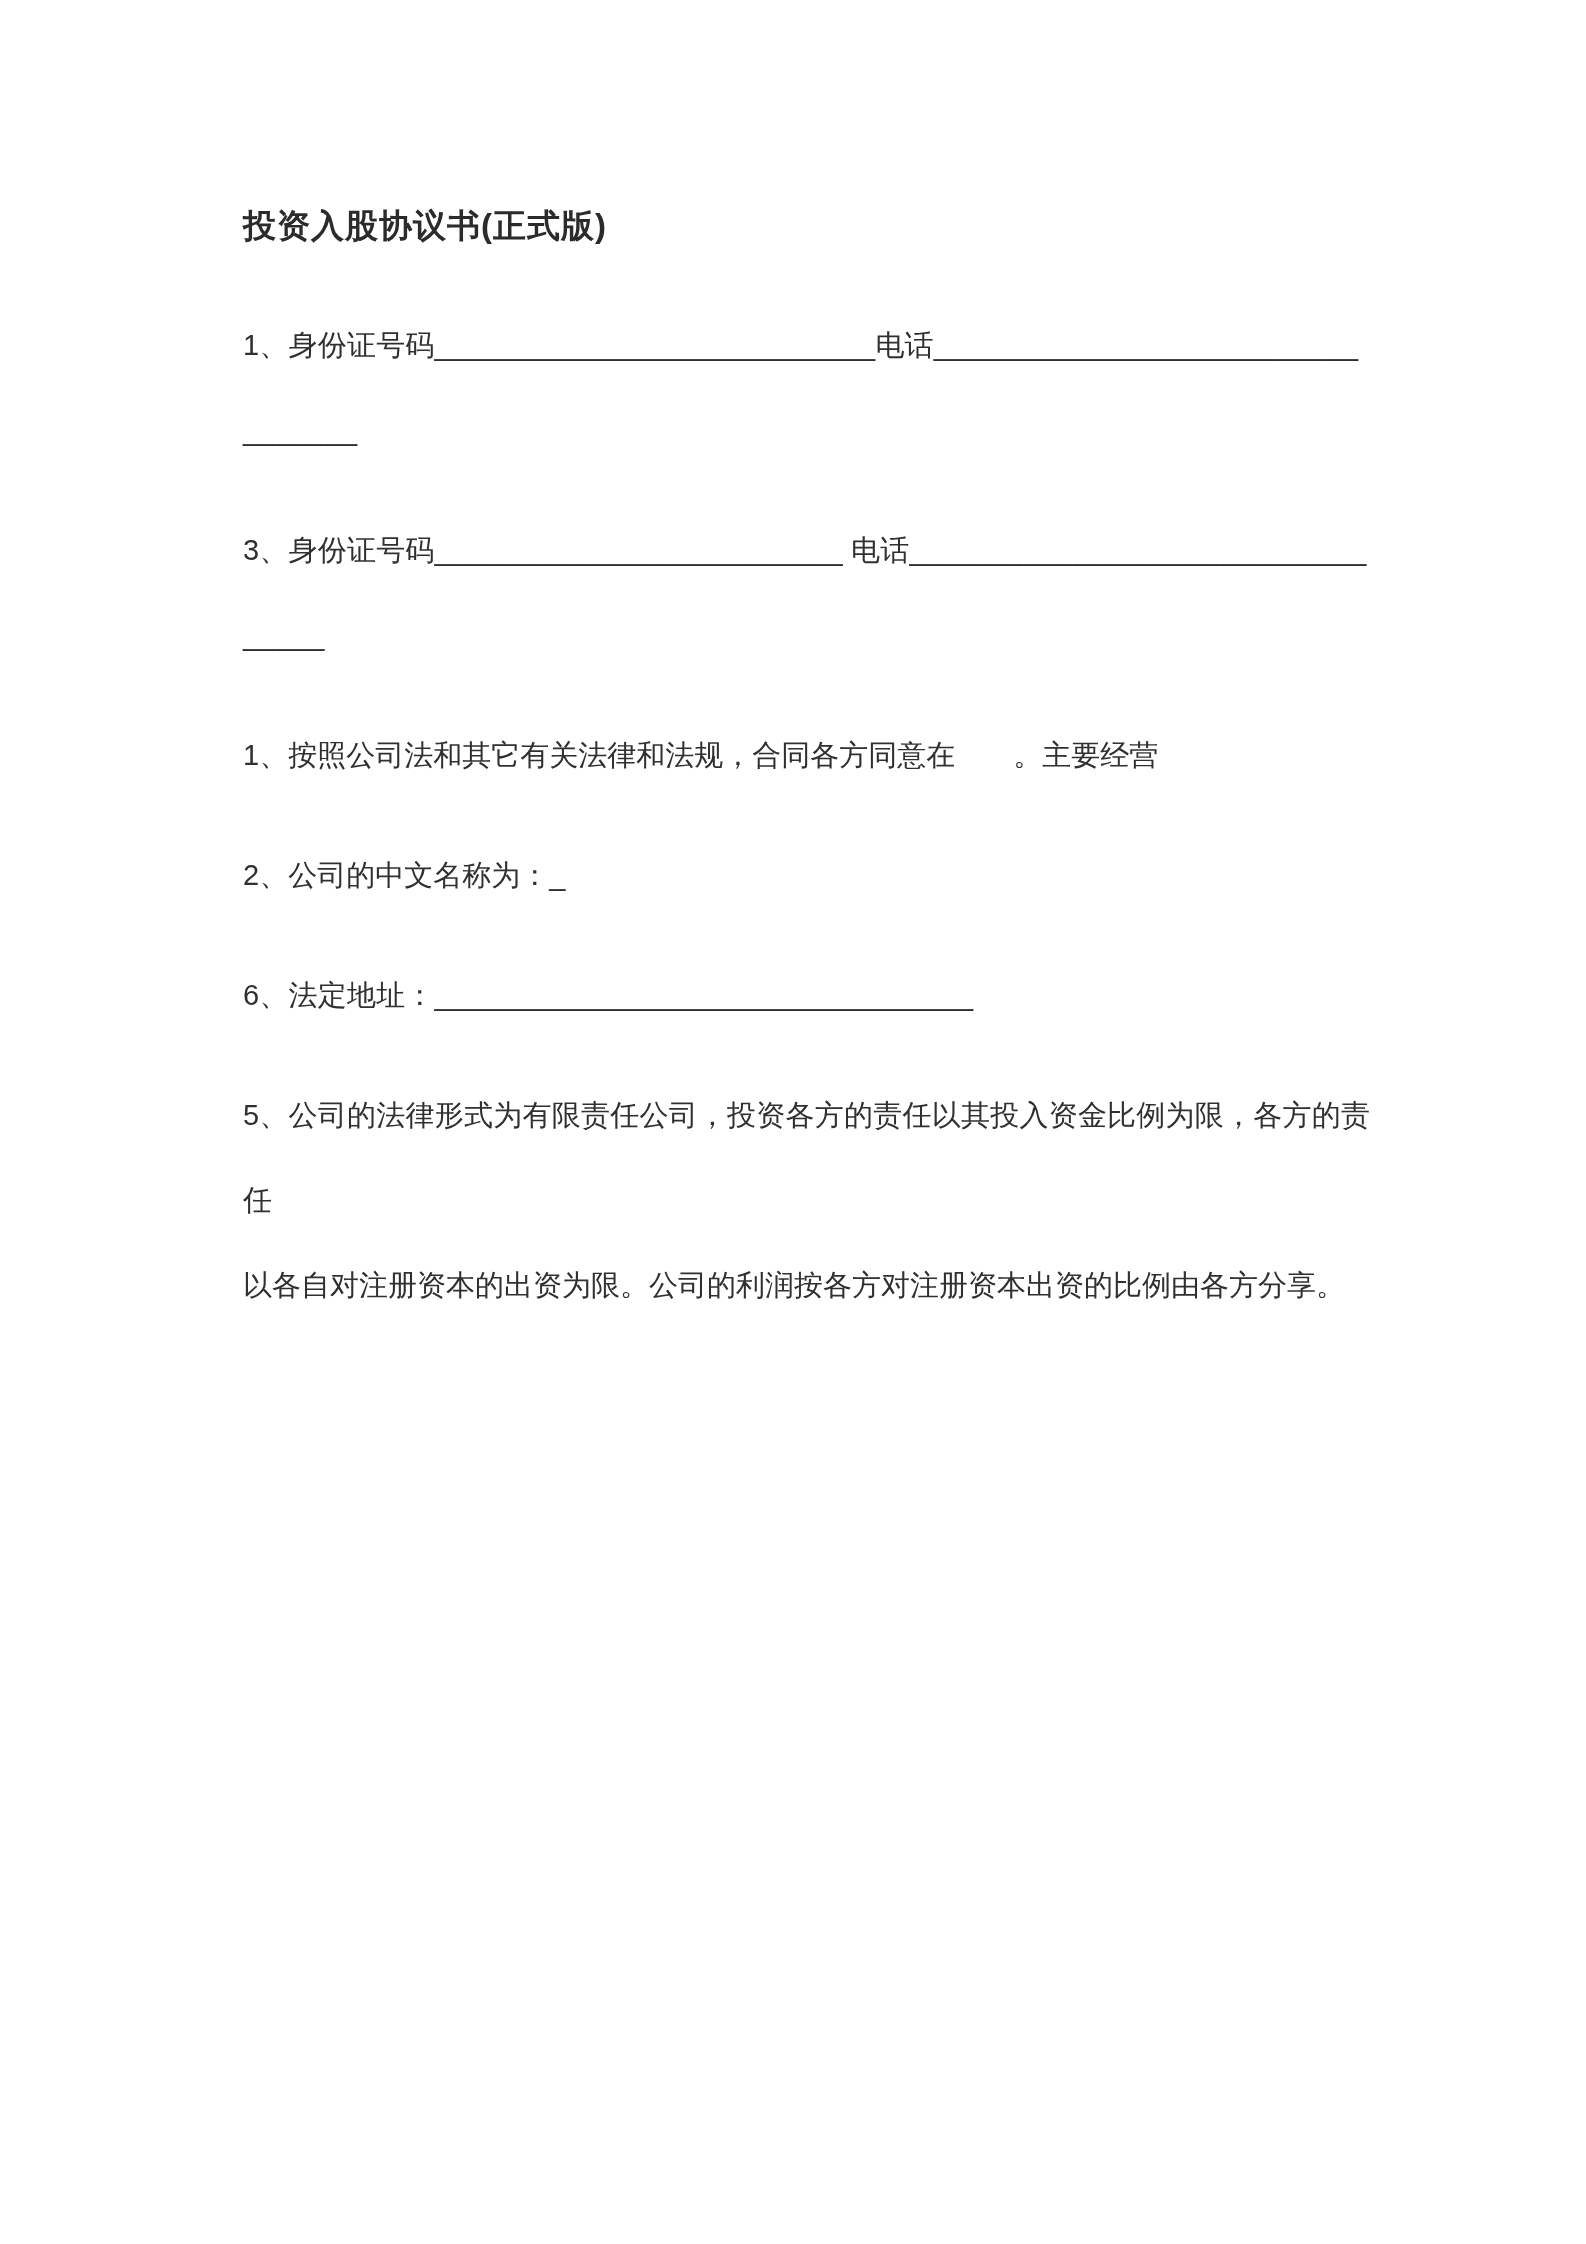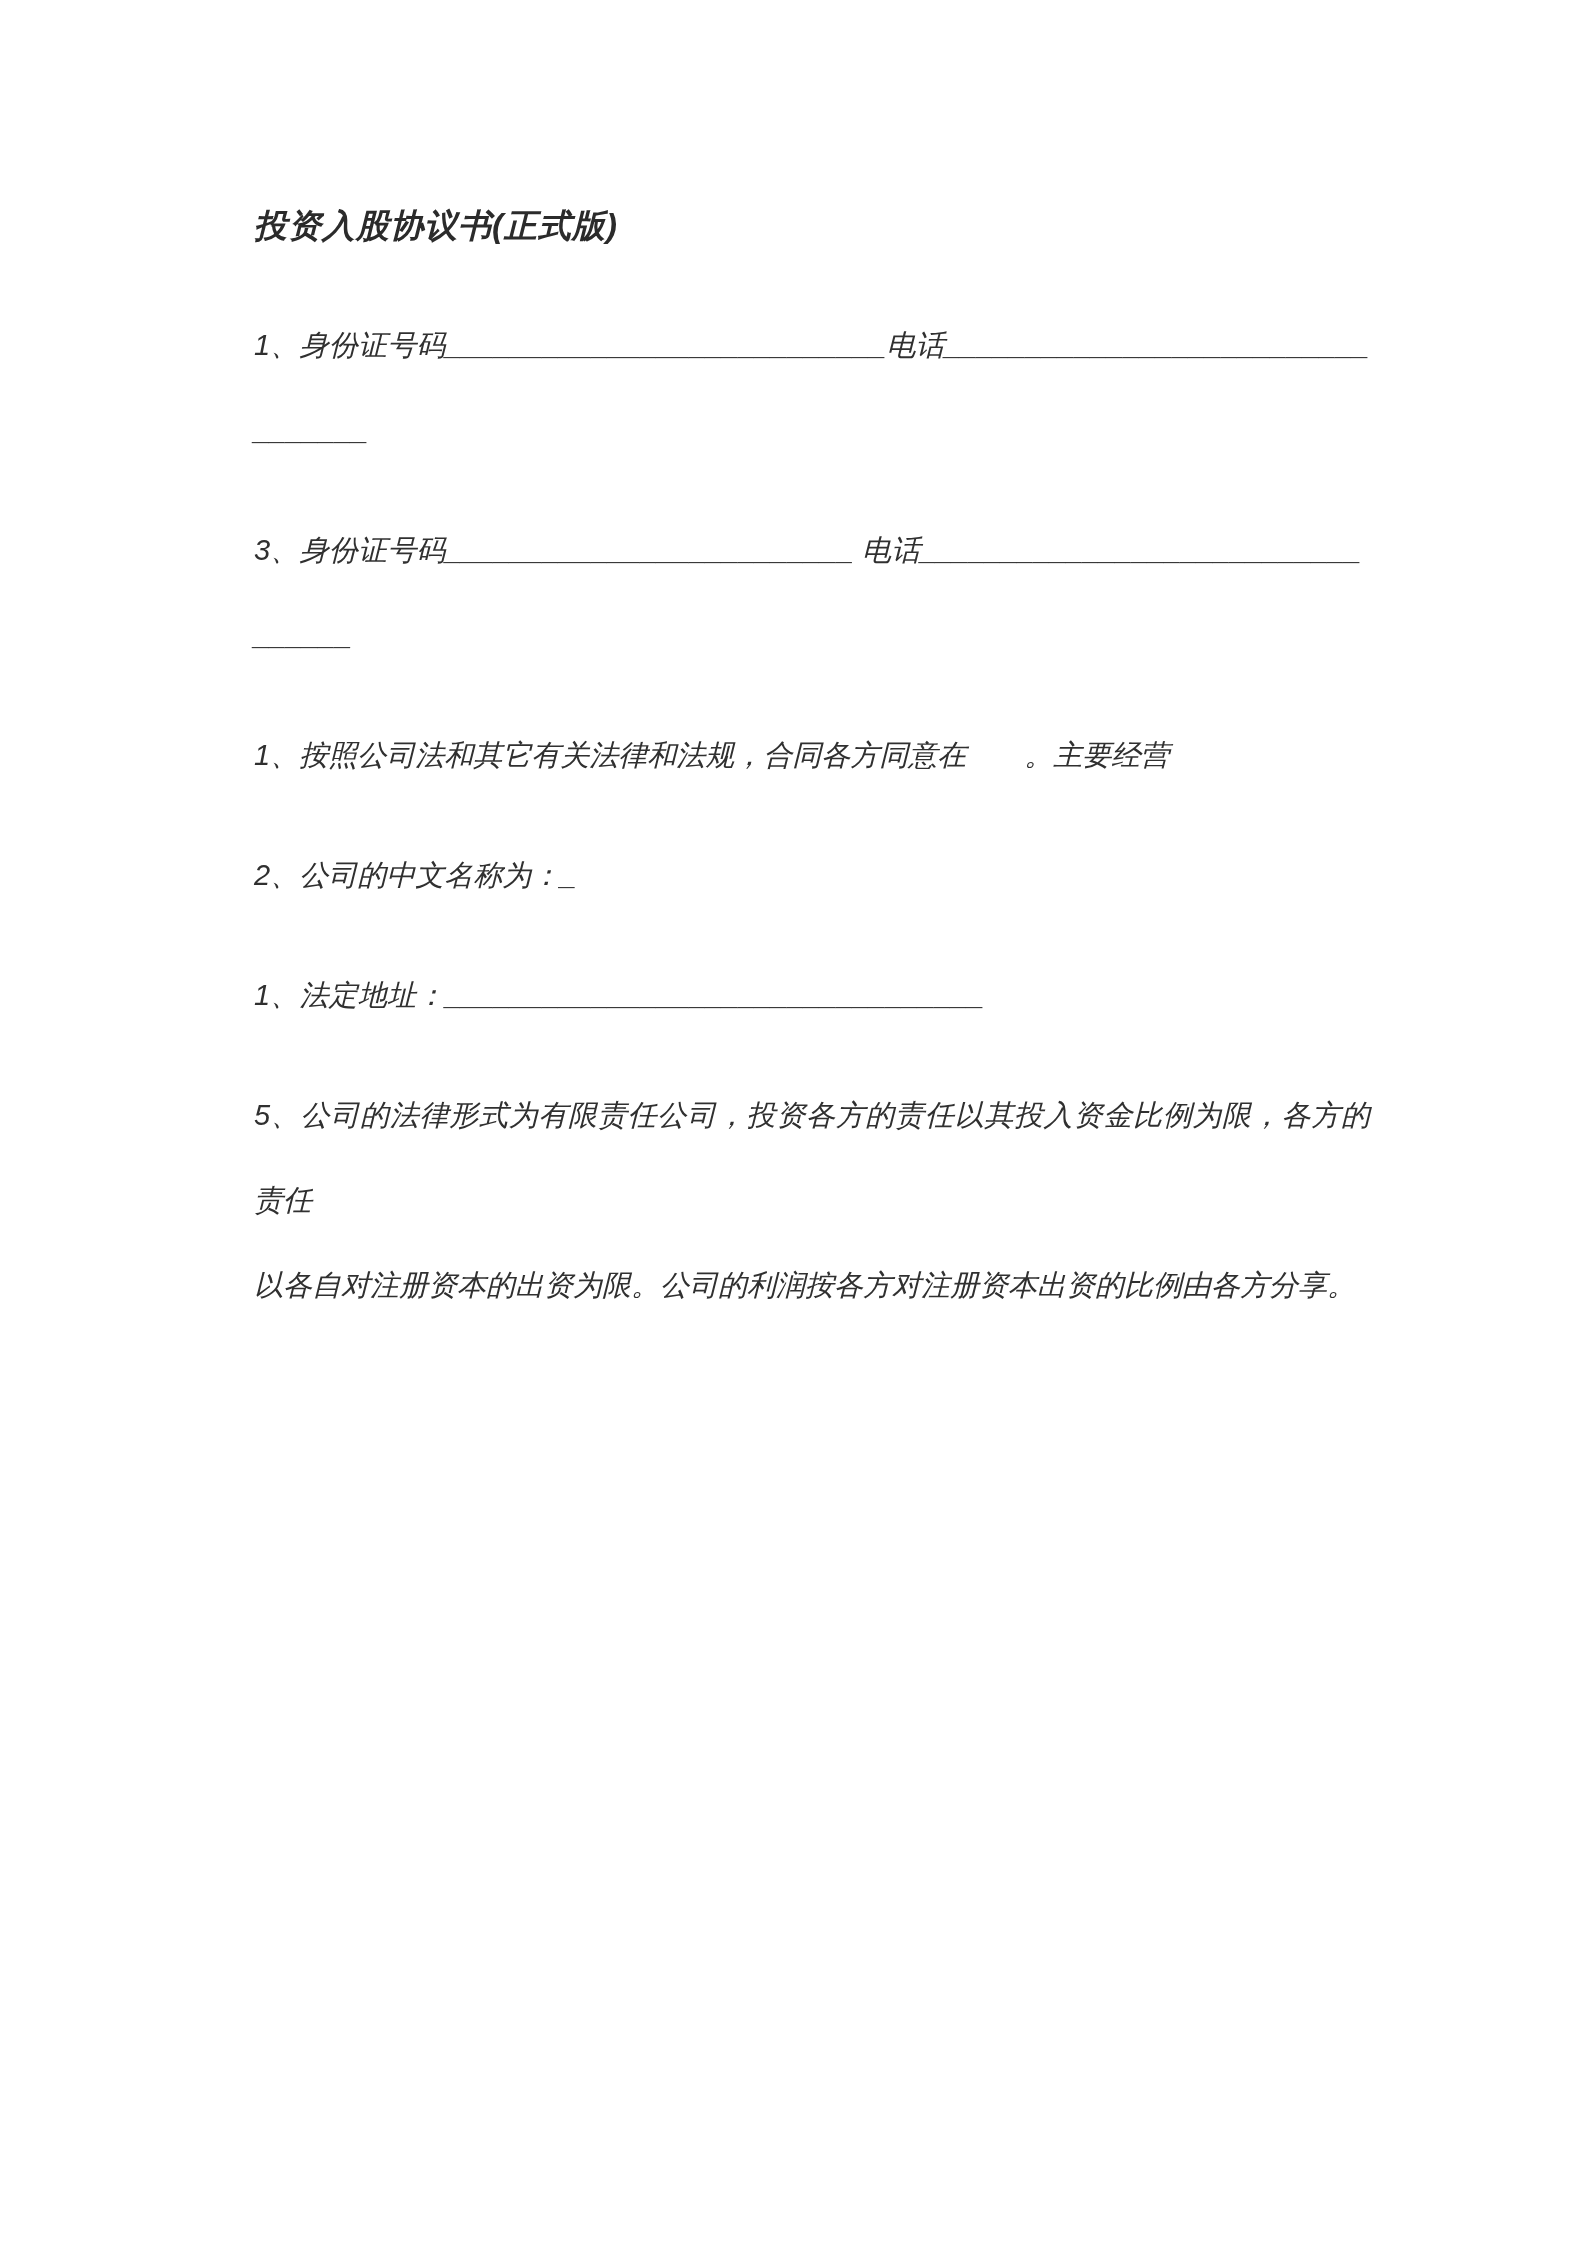--- a/index.html
+++ b/index.html
@@ -11,27 +11,26 @@
     position: relative;
     width: 1586px;
     min-height: 2244px;
     box-sizing: border-box;
     background: #ffffff;
     padding: 183px 216px 120px 238px;
     font-family: "Liberation Sans", "DejaVu Sans", sans-serif;
     color: #303030;
   }
   .blk {
-    margin: 0 0 35px 16px;
+    margin: 0 0 35px 5px;
     font-size: 29px;
     line-height: 85px;
     white-space: pre-wrap;
     word-break: break-all;
     color: #303030;
-    font-style: italic;
   }
   .doc-title {
     font-size: 33px;
     font-weight: bold;
     letter-spacing: 1px;
     color: #2b2b2b;
   }
   .justify {
     text-align: justify;
   }
@@ -51,19 +50,19 @@
   <p class="blk fieldline">1、身份证号码___________________________电话_________________________________</p>
 
 
   <p class="blk fieldline">3、身份证号码_________________________ 电话_________________________________</p>
 
 
   <p class="blk">1、按照公司法和其它有关法律和法规，合同各方同意在　　。主要经营</p>
 
   <p class="blk">2、公司的中文名称为：_</p>
 
-  <p class="blk fieldline">1、法定地址：_________________________________</p>
+  <p class="blk fieldline">6、法定地址：_________________________________</p>
 
 
   <p class="blk justify">5、公司的法律形式为有限责任公司，投资各方的责任以其投入资金比例为限，各方的责任
 以各自对注册资本的出资为限。公司的利润按各方对注册资本出资的比例由各方分享。</p>
 
 </div>
 
 </body></html>

